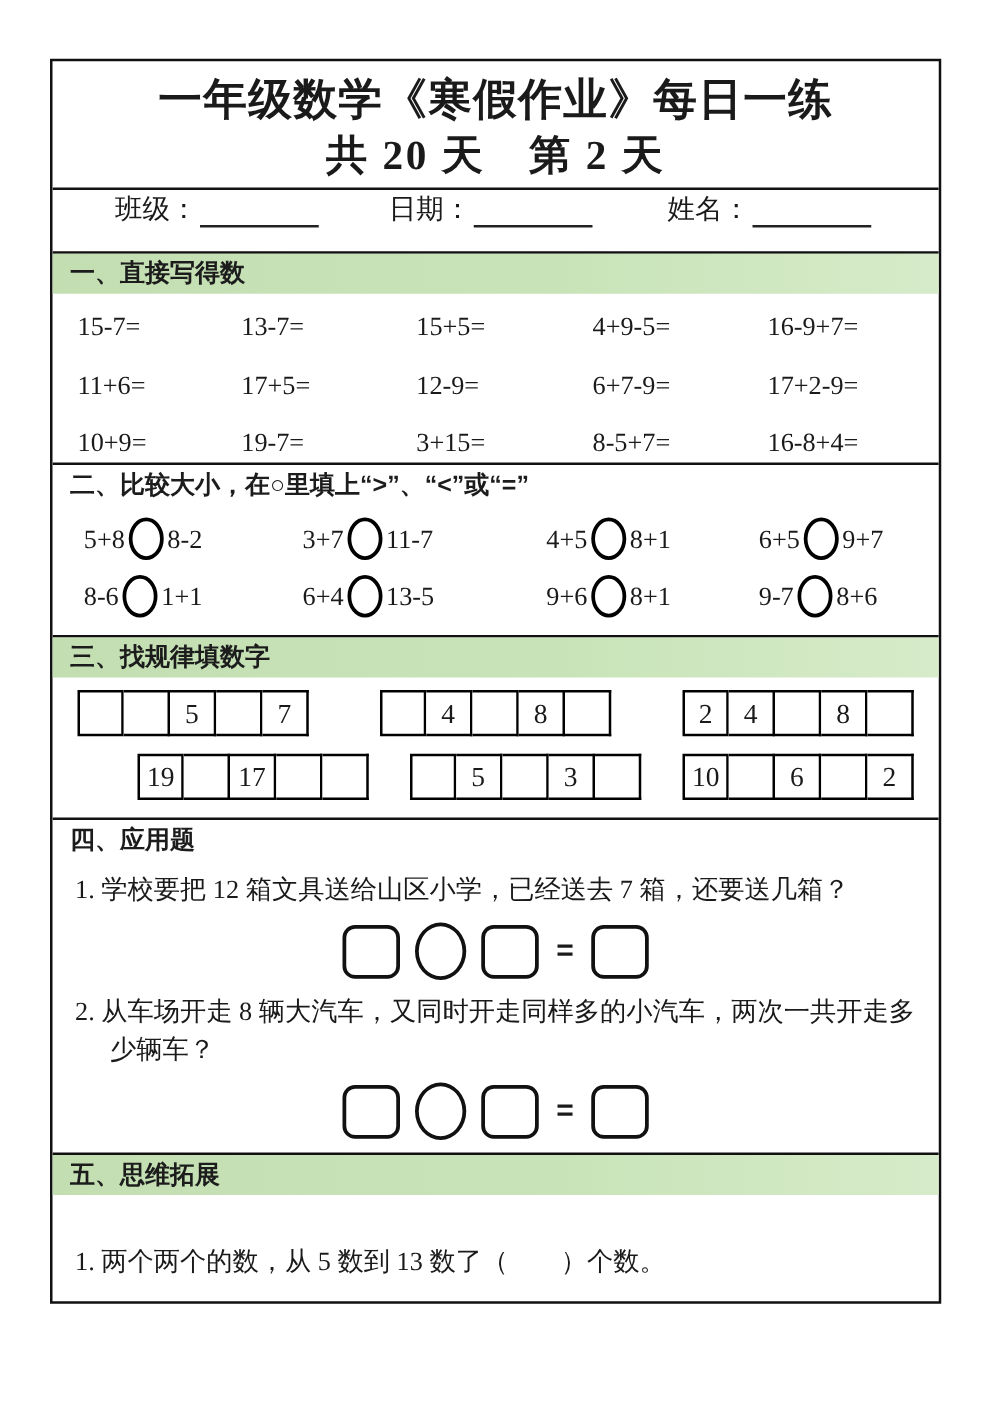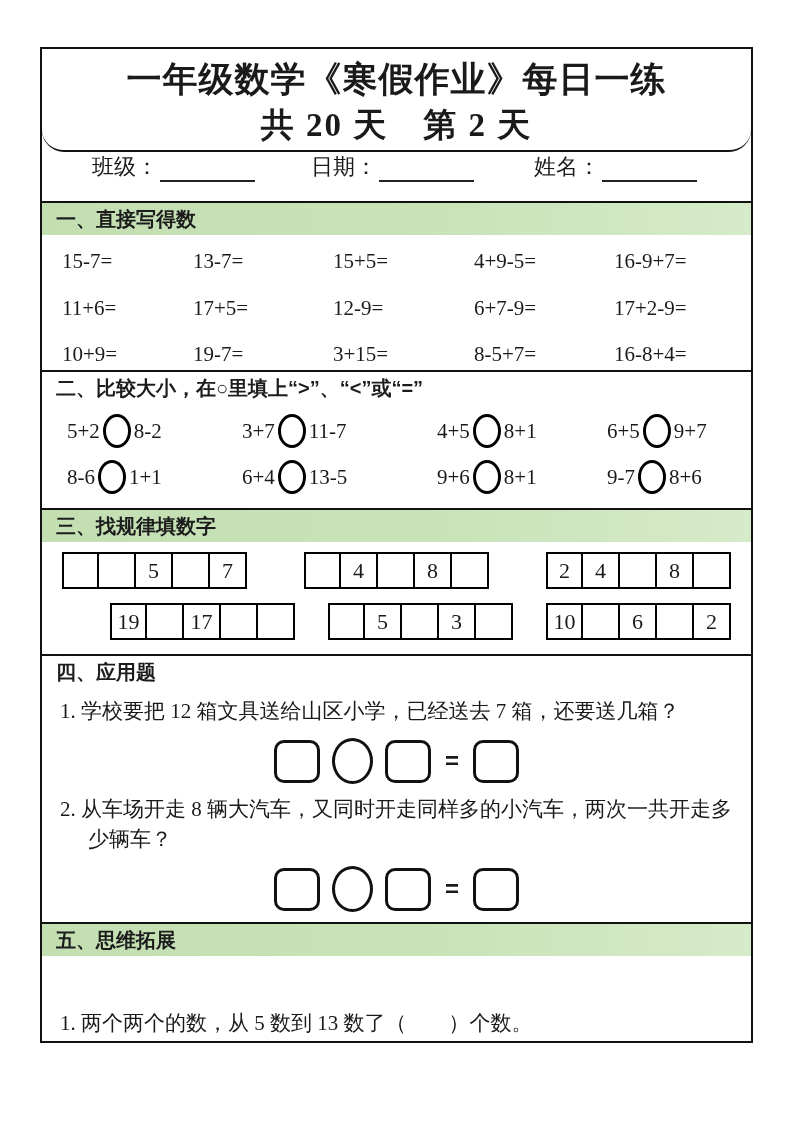--- a/index.html
+++ b/index.html
@@ -20,21 +20,20 @@
     border: 2px solid #111;
     background: #fff;
     overflow: hidden;
   }
   
   .title-block {
     height: 103px;
     border-bottom: 2px solid #111;
     text-align: center;
     padding-top: 8px;
-    border-radius: 22px;
   }
   .title-main {
     font-size: 35px; font-weight: bold; letter-spacing: 1px;
     line-height: 46px;
   }
   .title-sub {
     font-size: 33px; font-weight: bold; letter-spacing: 2px;
     line-height: 44px;
   }
   
@@ -128,21 +127,21 @@
     width: 41px; height: 46px;
     border: 3px solid #111;
     border-radius: 50%;
     background: #fff;
   }
   .shape-eq {
     font-weight: bold; font-size: 24px;
     font-family: "Liberation Sans", "DejaVu Sans", sans-serif;
     margin: 0 2px;
   }
-  .s5-body { padding: 28px 0 0 0; margin-top: 14px; }
+  .s5-body { padding: 28px 0 0 0; }
   .s5-body .problem { margin-top: 10px; }
   .s5-body .problem + .problem { margin-top: 18px; }
 </style>
 </head>
 <body>
 
 <div class="sheet">
   <div class="frame">
 
     <div class="title-block">
@@ -181,21 +180,21 @@
         <div class="s1-cell">19-7=</div>
         <div class="s1-cell">3+15=</div>
         <div class="s1-cell">8-5+7=</div>
         <div class="s1-cell">16-8+4=</div>
       </div>
 
     <div class="sec-divider"></div>
     <div class="sec-header">二、比较大小，在○里填上“&gt;”、“&lt;”或“=”</div>
     <div class="s2-grid" id="s2-grid">
         <div class="s2-item">
-          <span>5+2</span>
+          <span>5+8</span>
           <span class="cmp-circle"></span>
           <span>8-2</span>
         </div>
         <div class="s2-item">
           <span>3+7</span>
           <span class="cmp-circle"></span>
           <span>11-7</span>
         </div>
         <div class="s2-item">
           <span>4+5</span>

